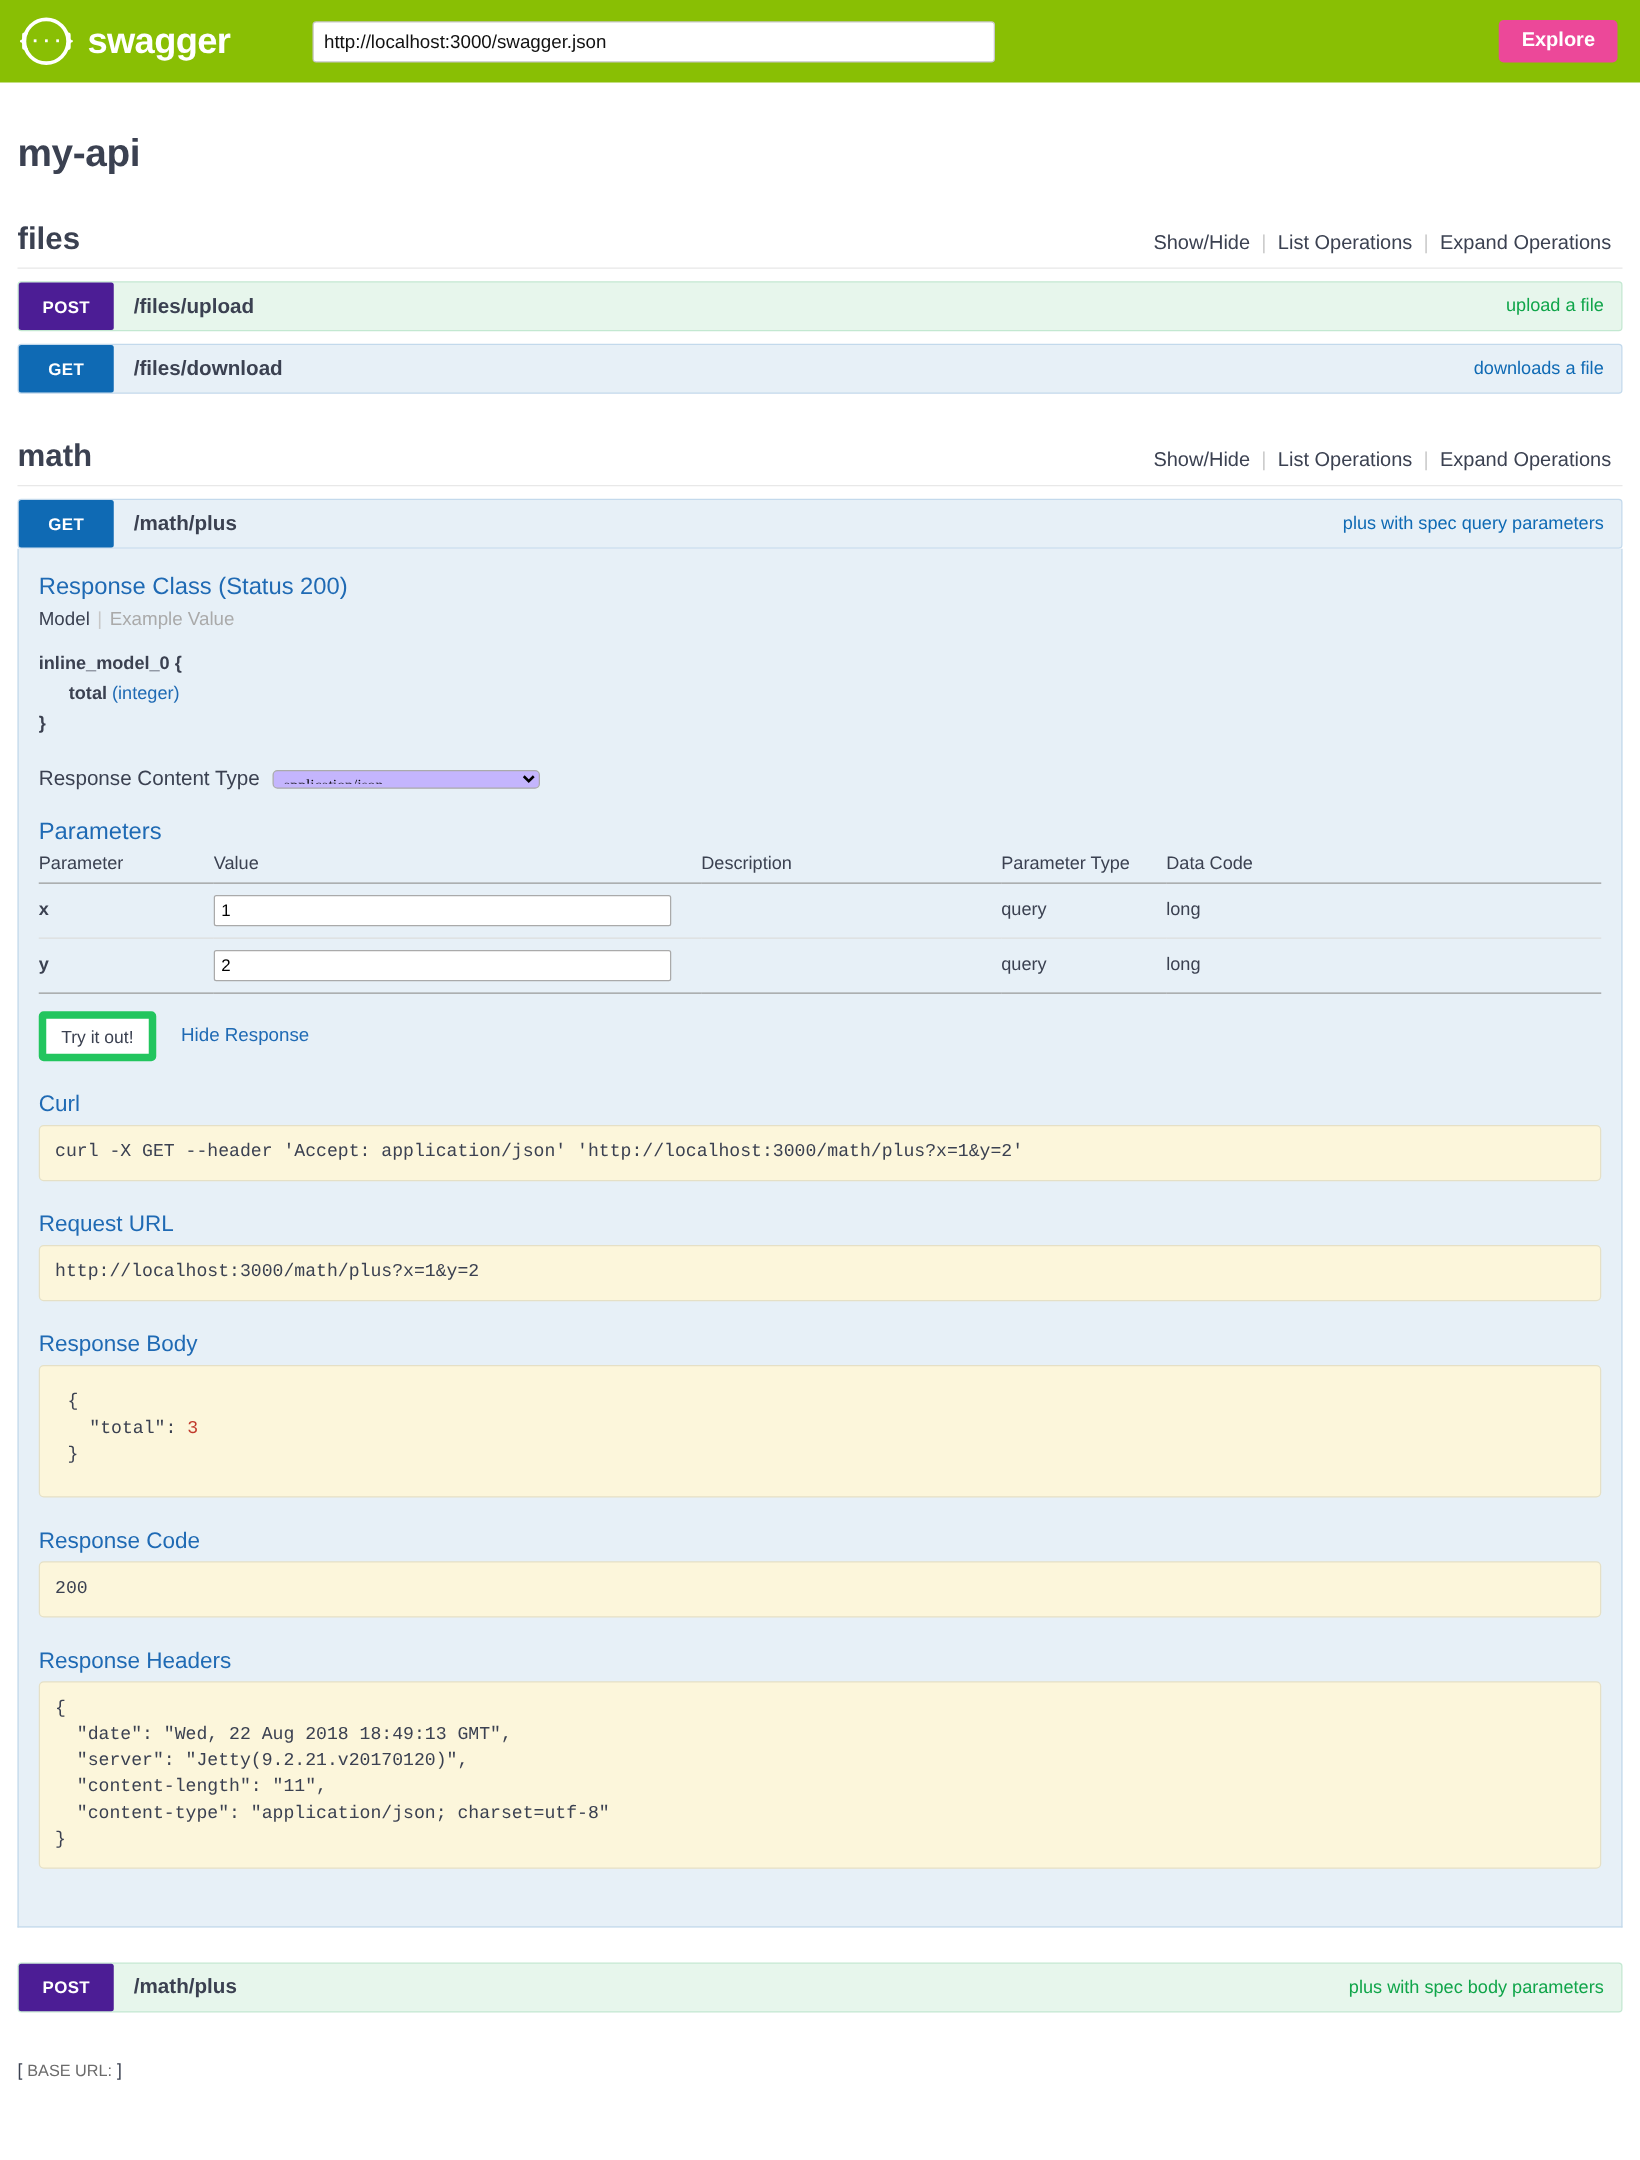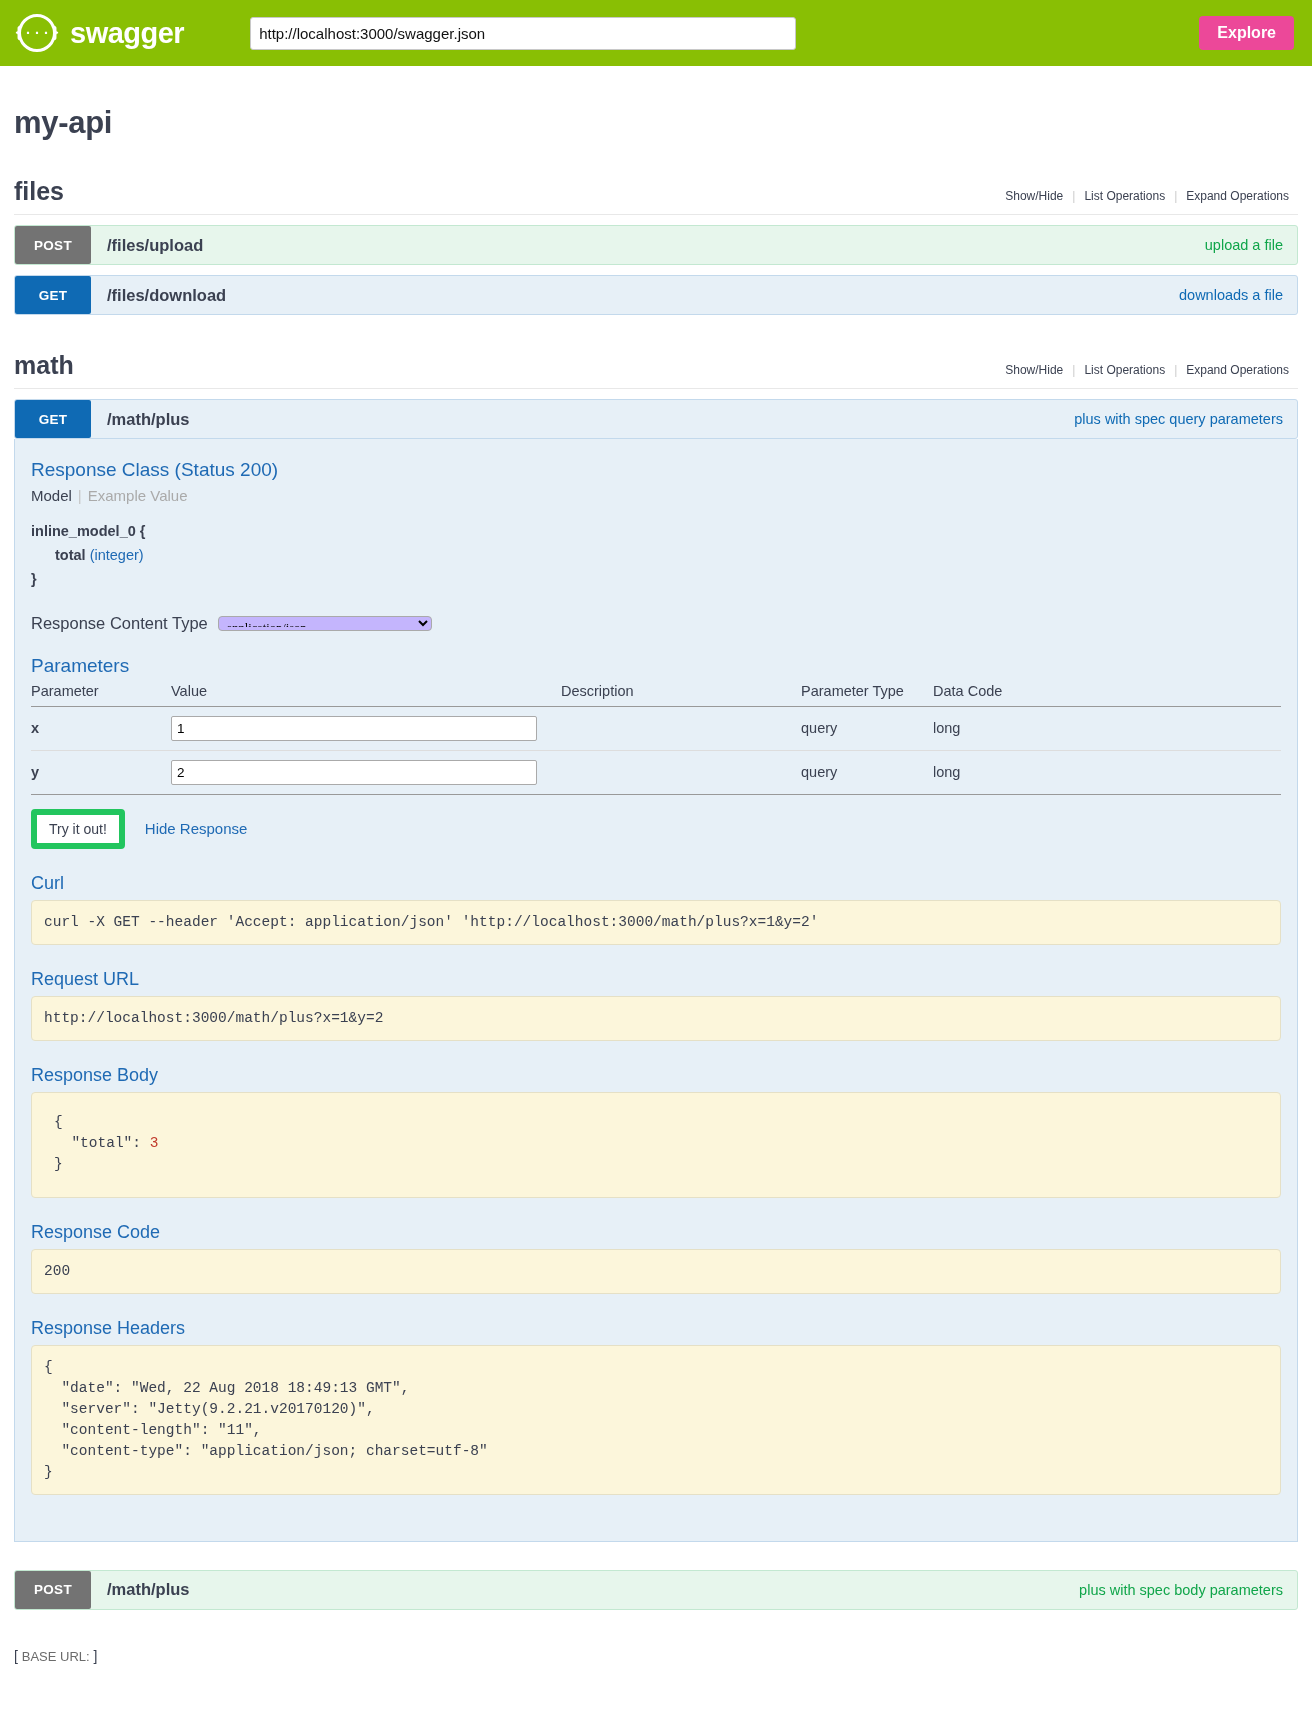--- a/index.html
+++ b/index.html
@@ -76,21 +76,21 @@
     padding-bottom: 8px;
     gap: 11px;
   }
   .resource-name {
     font-size: 25px;
     font-weight: bold;
     color: #3b4151;
   }
   .resource-options {
     margin-left: auto;
-    font-size: 12px;
+    font-size: 16px;
     color: #3b4151;
   }
   .resource-options a {
     color: #3b4151; text-decoration: none; padding: 0 9px;
   }
   .resource-options .sep { color: #ccc; }
 
   .op {
     display: flex;
     align-items: center;
@@ -107,21 +107,21 @@
     color: #fff;
     font-size: 13.5px;
     font-weight: bold;
     padding: 7px 0;
     border-radius: 2px;
     margin: 0;
     align-self: stretch;
     display: flex; align-items: center; justify-content: center;
     letter-spacing: .3px;
   }
-  .verb.post { background: #737373; }
+  .verb.post { background: #4c1d95; }
   .verb.get  { background: #0f6ab4; }
   .op-path {
     font-size: 16.5px;
     font-weight: bold;
     margin-left: 16px;
     color: #3b4151;
   }
   .op-summary {
     margin-left: auto;
     margin-right: 14px;

